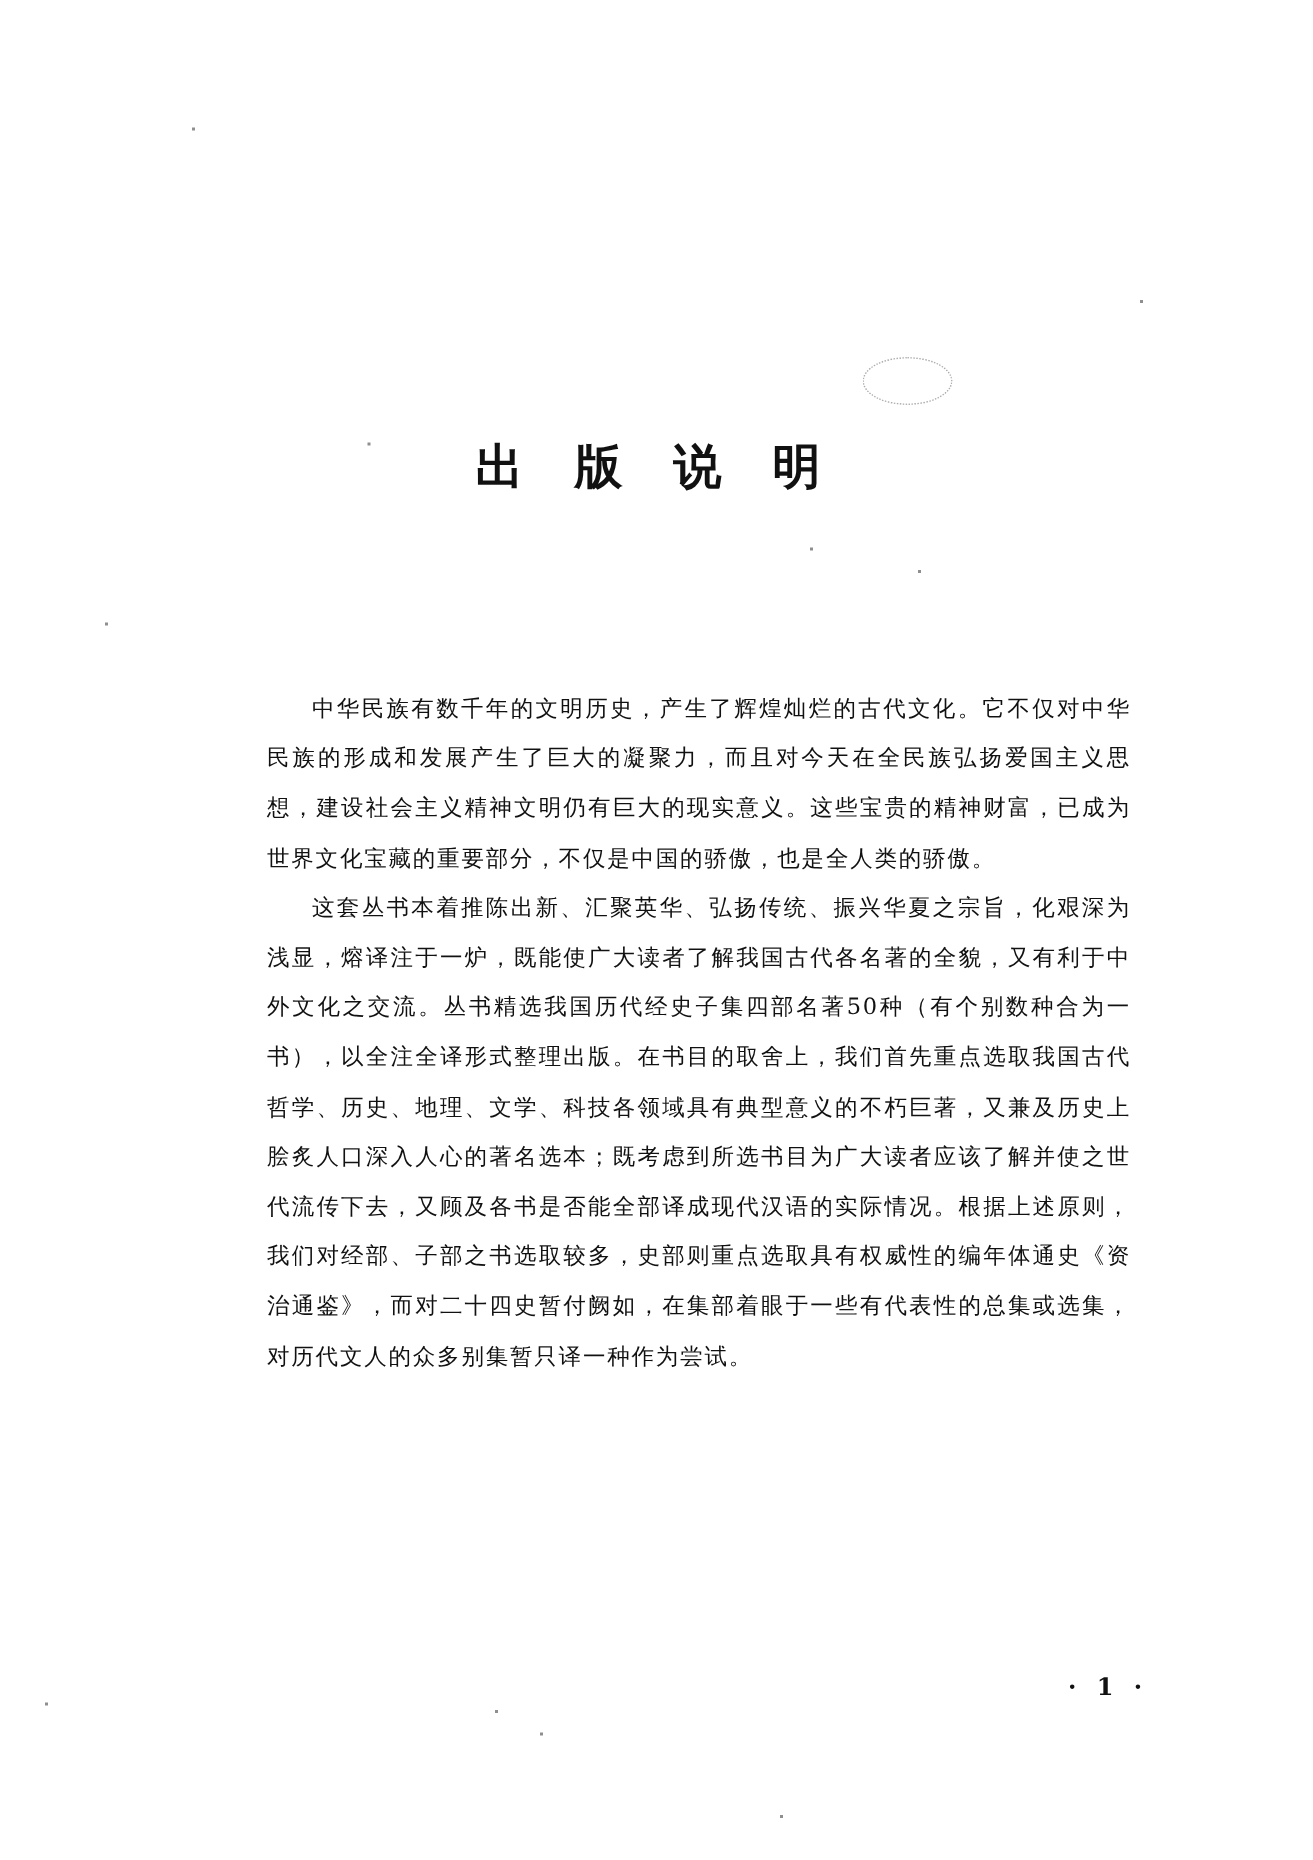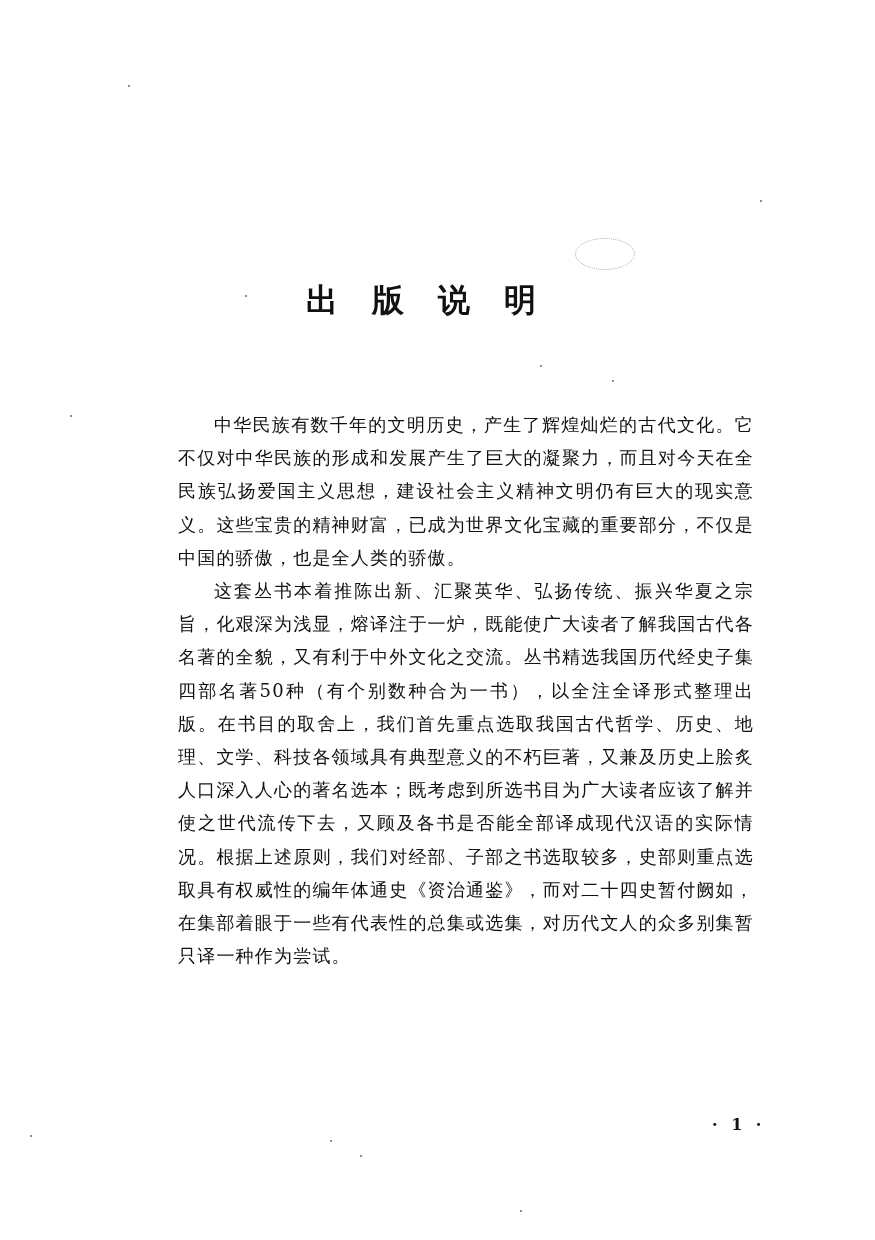--- a/index.html
+++ b/index.html
@@ -37,23 +37,23 @@
       top: 278px;
       font-size: 32px;
       font-weight: bold;
       letter-spacing: 34px;
       color: #111;
       white-space: nowrap;
     }
     .body-text {
       position: absolute;
       left: 178px;
-      top: 408px;
+      top: 456px;
       width: 576px;
-      font-size: 18px;
+      font-size: 15px;
       line-height: 33.2px;
       letter-spacing: 1.2px;
       text-align: justify;
     }
     .body-text p {
       margin: 0;
       text-indent: 2em;
     }
     .page-number {
       position: absolute;
@@ -70,21 +70,21 @@
       background: #333;
       opacity: 0.55;
     }
   </style>
 </head>
 <body>
 
 <div class="page">
   <div class="stamp"></div>
 
-  <h1 class="title" style="margin:1px;">出版说明</h1>
+  <h1 class="title" style="margin:12px;">出版说明</h1>
 
   <div class="body-text">
     <p>中华民族有数千年的文明历史，产生了辉煌灿烂的古代文化。它不仅对中华民族的形成和发展产生了巨大的凝聚力，而且对今天在全民族弘扬爱国主义思想，建设社会主义精神文明仍有巨大的现实意义。这些宝贵的精神财富，已成为世界文化宝藏的重要部分，不仅是中国的骄傲，也是全人类的骄傲。</p>
     <p>这套丛书本着推陈出新、汇聚英华、弘扬传统、振兴华夏之宗旨，化艰深为浅显，熔译注于一炉，既能使广大读者了解我国古代各名著的全貌，又有利于中外文化之交流。丛书精选我国历代经史子集四部名著50种（有个别数种合为一书），以全注全译形式整理出版。在书目的取舍上，我们首先重点选取我国古代哲学、历史、地理、文学、科技各领域具有典型意义的不朽巨著，又兼及历史上脍炙人口深入人心的著名选本；既考虑到所选书目为广大读者应该了解并使之世代流传下去，又顾及各书是否能全部译成现代汉语的实际情况。根据上述原则，我们对经部、子部之书选取较多，史部则重点选取具有权威性的编年体通史《资治通鉴》，而对二十四史暂付阙如，在集部着眼于一些有代表性的总集或选集，对历代文人的众多别集暂只译一种作为尝试。</p>
   </div>
 
   <div class="page-number">· 1 ·</div>
 
   <div class="speck" style="left:128px;top:85px;"></div>
   <div class="speck" style="left:245px;top:295px;"></div>

